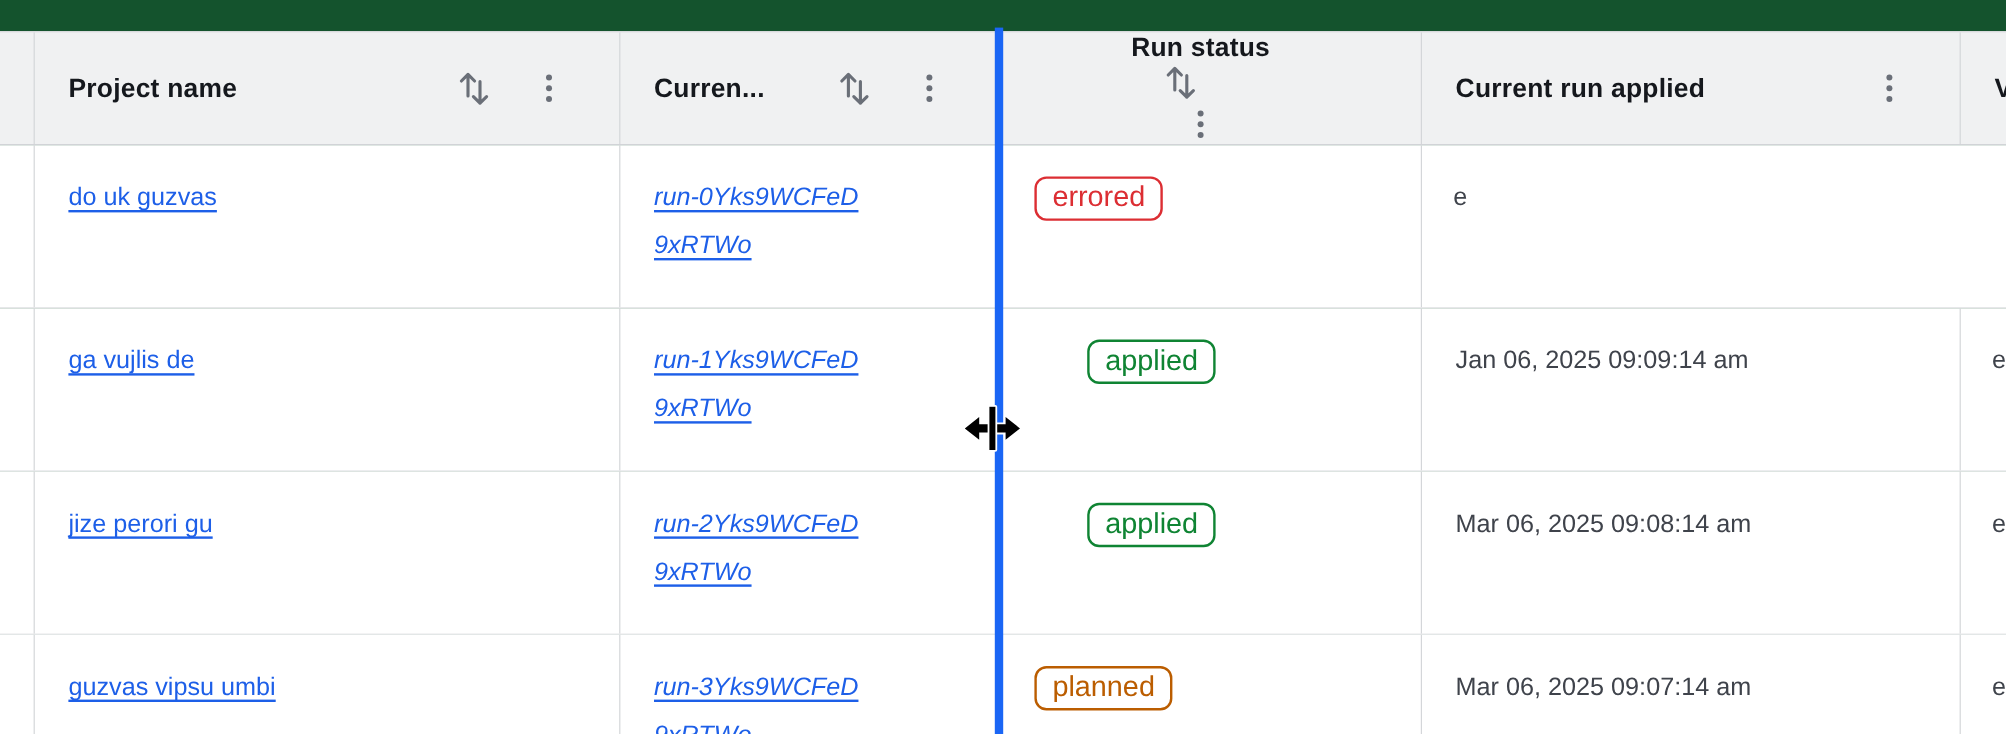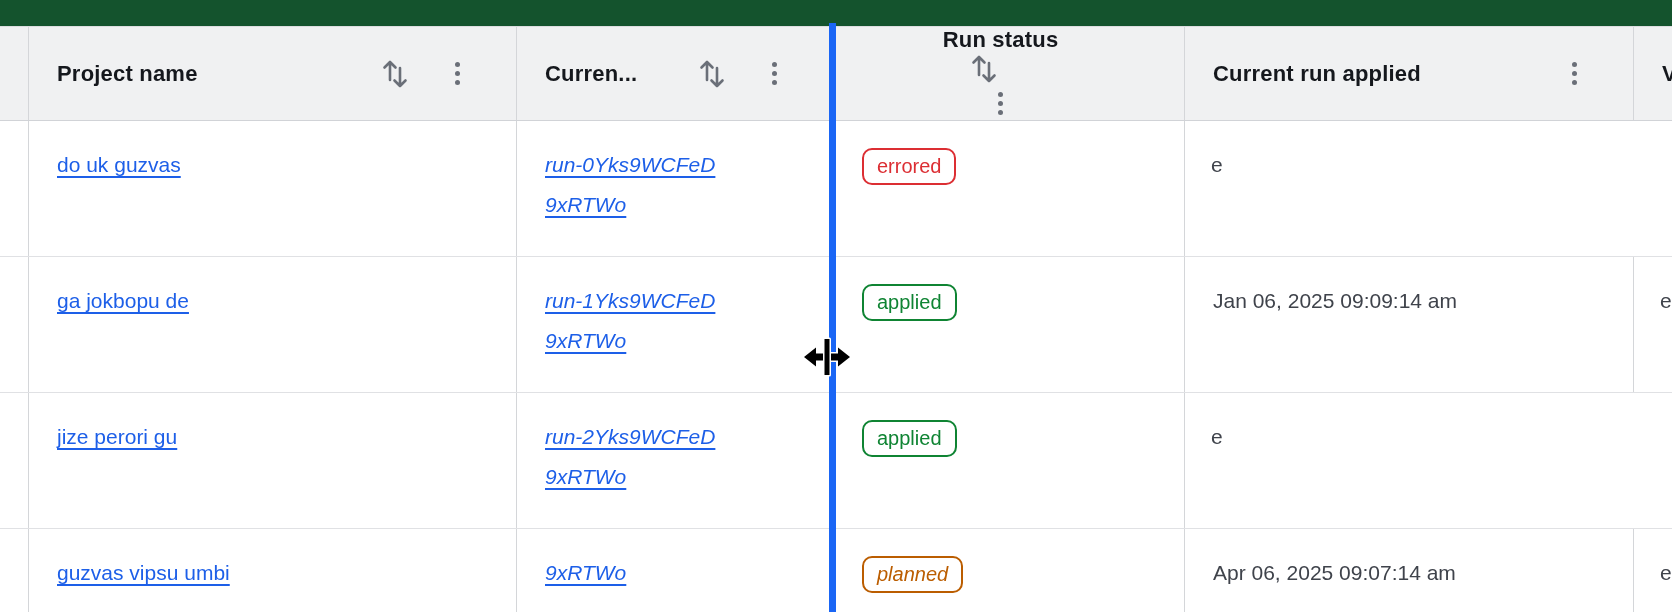--- a/index.html
+++ b/index.html
@@ -57,25 +57,25 @@
   a.link, .run-link span {
     color:#1d5fe8; text-decoration:underline;
     text-underline-offset:4px; text-decoration-thickness:1.5px; cursor:pointer;
   }
   .run-link { display:block; }
   .run-link span { display:block;font-style:italic; }
 
   .badge {
     display:inline-block; box-sizing:border-box; height:37px;
     padding:0 13px; border:2px solid currentColor; border-radius:10px;
-    background:#fff; font-size:20px; line-height:32px; vertical-align:middle;
+    background:#fff; font-size:24px; line-height:32px; vertical-align:middle;
   }
   .badge[data-status="errored"] { color:#dc2e33; }
-  .badge[data-status="applied"] { color:#0f8433; }
-  .badge[data-status="planned"] { color:#bb5d00;font-style:italic; }
+  .badge[data-status="applied"] { color:#0f8433;margin-left:44px; }
+  .badge[data-status="planned"] { color:#bb5d00; }
 
   
   .resize-line {
     position:absolute; left:829px; top:23px; width:7px; height:589px;
     background:#1a66f5; z-index:5; cursor:col-resize;
   }
   .resize-cursor { position:absolute; left:801px; top:336px; z-index:6; pointer-events:none; }
 </style>
 </head>
 <body>
@@ -168,21 +168,21 @@
         <span class="badge" data-status="errored">errored</span>
       </div>
       <div class="cell w-last last">
         <span>e</span>
       </div>
     </div>
 
     <div class="row">
       <div class="cell w-stub"></div>
       <div class="cell w-project">
-        <a class="link">ga jokbopu de</a>
+        <a class="link">ga vujlis de</a>
       </div>
       <div class="cell w-run">
         <a class="run-link">
           <span>run-1Yks9WCFeD</span>
           <span>9xRTWo</span>
         </a>
       </div>
       <div class="cell w-status">
         <span class="badge" data-status="applied">applied</span>
       </div>
@@ -201,40 +201,44 @@
       </div>
       <div class="cell w-run">
         <a class="run-link">
           <span>run-2Yks9WCFeD</span>
           <span>9xRTWo</span>
         </a>
       </div>
       <div class="cell w-status">
         <span class="badge" data-status="applied">applied</span>
       </div>
+      <div class="cell w-applied">
+        <span>Mar 06, 2025 09:08:14 am</span>
+      </div>
       <div class="cell w-last last">
         <span>e</span>
       </div>
     </div>
 
     <div class="row">
       <div class="cell w-stub"></div>
       <div class="cell w-project">
         <a class="link">guzvas vipsu umbi</a>
       </div>
       <div class="cell w-run">
         <a class="run-link">
+          <span>run-3Yks9WCFeD</span>
           <span>9xRTWo</span>
         </a>
       </div>
       <div class="cell w-status">
         <span class="badge" data-status="planned">planned</span>
       </div>
       <div class="cell w-applied">
-        <span>Apr 06, 2025 09:07:14 am</span>
+        <span>Mar 06, 2025 09:07:14 am</span>
       </div>
       <div class="cell w-last last">
         <span>e</span>
       </div>
     </div>
 
   </div>
 
   <div class="resize-line"></div>
 

